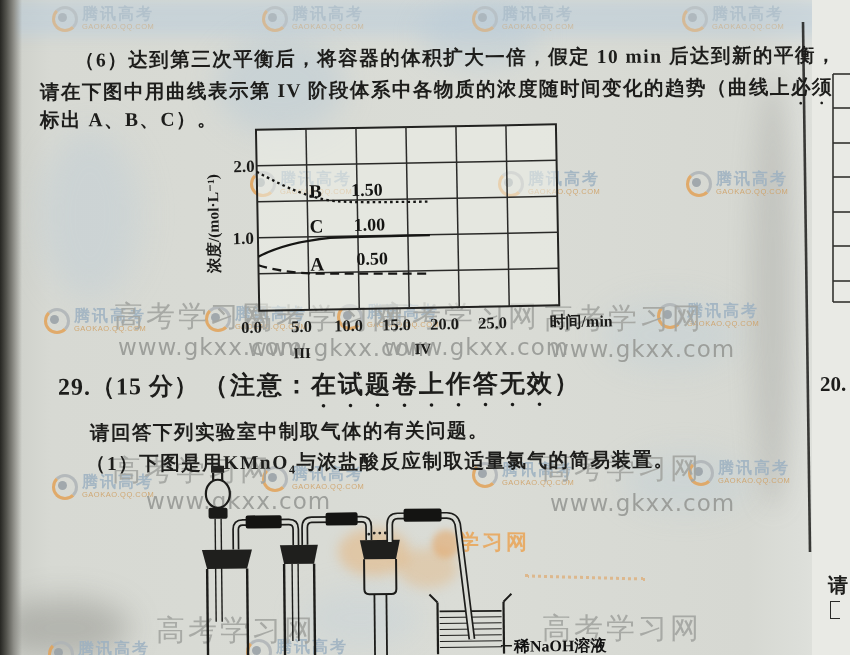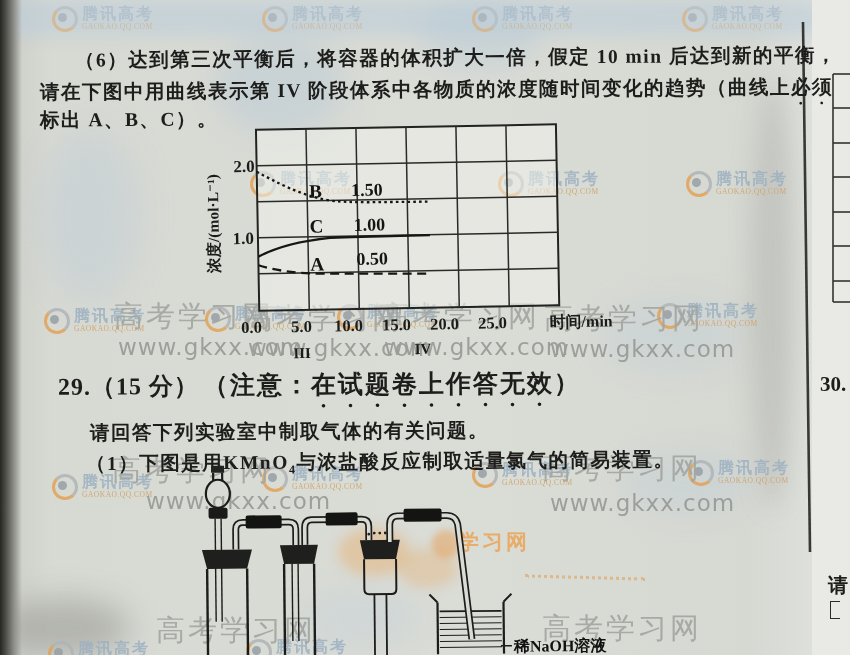--- a/index.html
+++ b/index.html
@@ -15,21 +15,21 @@
   
   .tlogo{position:absolute;display:flex;align-items:flex-start;gap:4px;opacity:.85;}
   .tlogo.faint{opacity:.5;}
   .tl-circle{width:20px;height:20px;border-radius:50%;border:3px solid #afb4b7;
     border-left-color:#e2a258;border-bottom-color:#e2a258;position:relative;flex:0 0 auto;}
   .tl-circle::after{content:"";position:absolute;left:3px;top:4px;width:9px;height:9px;
     border-radius:50%;background:#98a0a6;}
   .tl-txt{display:flex;flex-direction:column;line-height:1;}
   .tl-name{font-family:"DejaVu Sans","Liberation Sans",sans-serif;font-weight:700;
     font-size:16px;letter-spacing:2px;color:#9db1c1;}
-  .tl-url{font-family:Liberation Serif, serif;font-size:7.5px;
+  .tl-url{font-family:Liberation Sans, sans-serif;font-size:7.5px;
     letter-spacing:.5px;color:#cf9f62;margin-top:1px;}
   
   .gk-big{position:absolute;font-family:"DejaVu Sans","Liberation Sans",sans-serif;
     font-size:29px;letter-spacing:3px;color:#a4a6a2;font-weight:500;opacity:.92;line-height:1;}
   .gk-www{position:absolute;font-family:"DejaVu Sans","Liberation Sans",sans-serif;
     font-size:23px;color:#9a9c98;letter-spacing:1px;opacity:.95;line-height:1;}
   .gk-orange{position:absolute;font-family:"DejaVu Sans","Liberation Sans",sans-serif;
     font-size:21px;letter-spacing:3px;color:#e9a85e;font-weight:700;opacity:.9;line-height:1;}
   
   .bodyline{position:absolute;font-size:19.5px;font-weight:700;letter-spacing:1.5px;
@@ -333,21 +333,21 @@
       <line x1="833" y1="74" x2="852" y2="74"></line>
         <line x1="833" y1="108" x2="852" y2="108"></line>
       <line x1="833" y1="143" x2="852" y2="143"></line>
         <line x1="833" y1="177" x2="852" y2="177"></line>
       <line x1="833" y1="212" x2="852" y2="212"></line>
         <line x1="833" y1="246" x2="852" y2="246"></line>
       <line x1="833" y1="281" x2="852" y2="281"></line>
         <line x1="833" y1="302" x2="852" y2="302"></line>
     </g>
   </svg>
-  <div class="q30" style="left:820px;top:372px">30.</div>
+  <div class="q30" style="left:820px;top:372px">20.</div>
   <div class="abs" style="left:828px;top:572px;font-size:20px;font-weight:700;"><span>请</span><span class="partialbox"></span></div>
 
   <svg class="abs" style="left:795px;top:0" width="25" height="655" viewBox="0 0 25 655">
     <line x1="8" y1="22" x2="15" y2="552" stroke="#1c1c1a" stroke-width="2.6" opacity=".85"></line>
   </svg>
   <div class="left-edge"></div>
 
 </div>
 
 </body></html>

